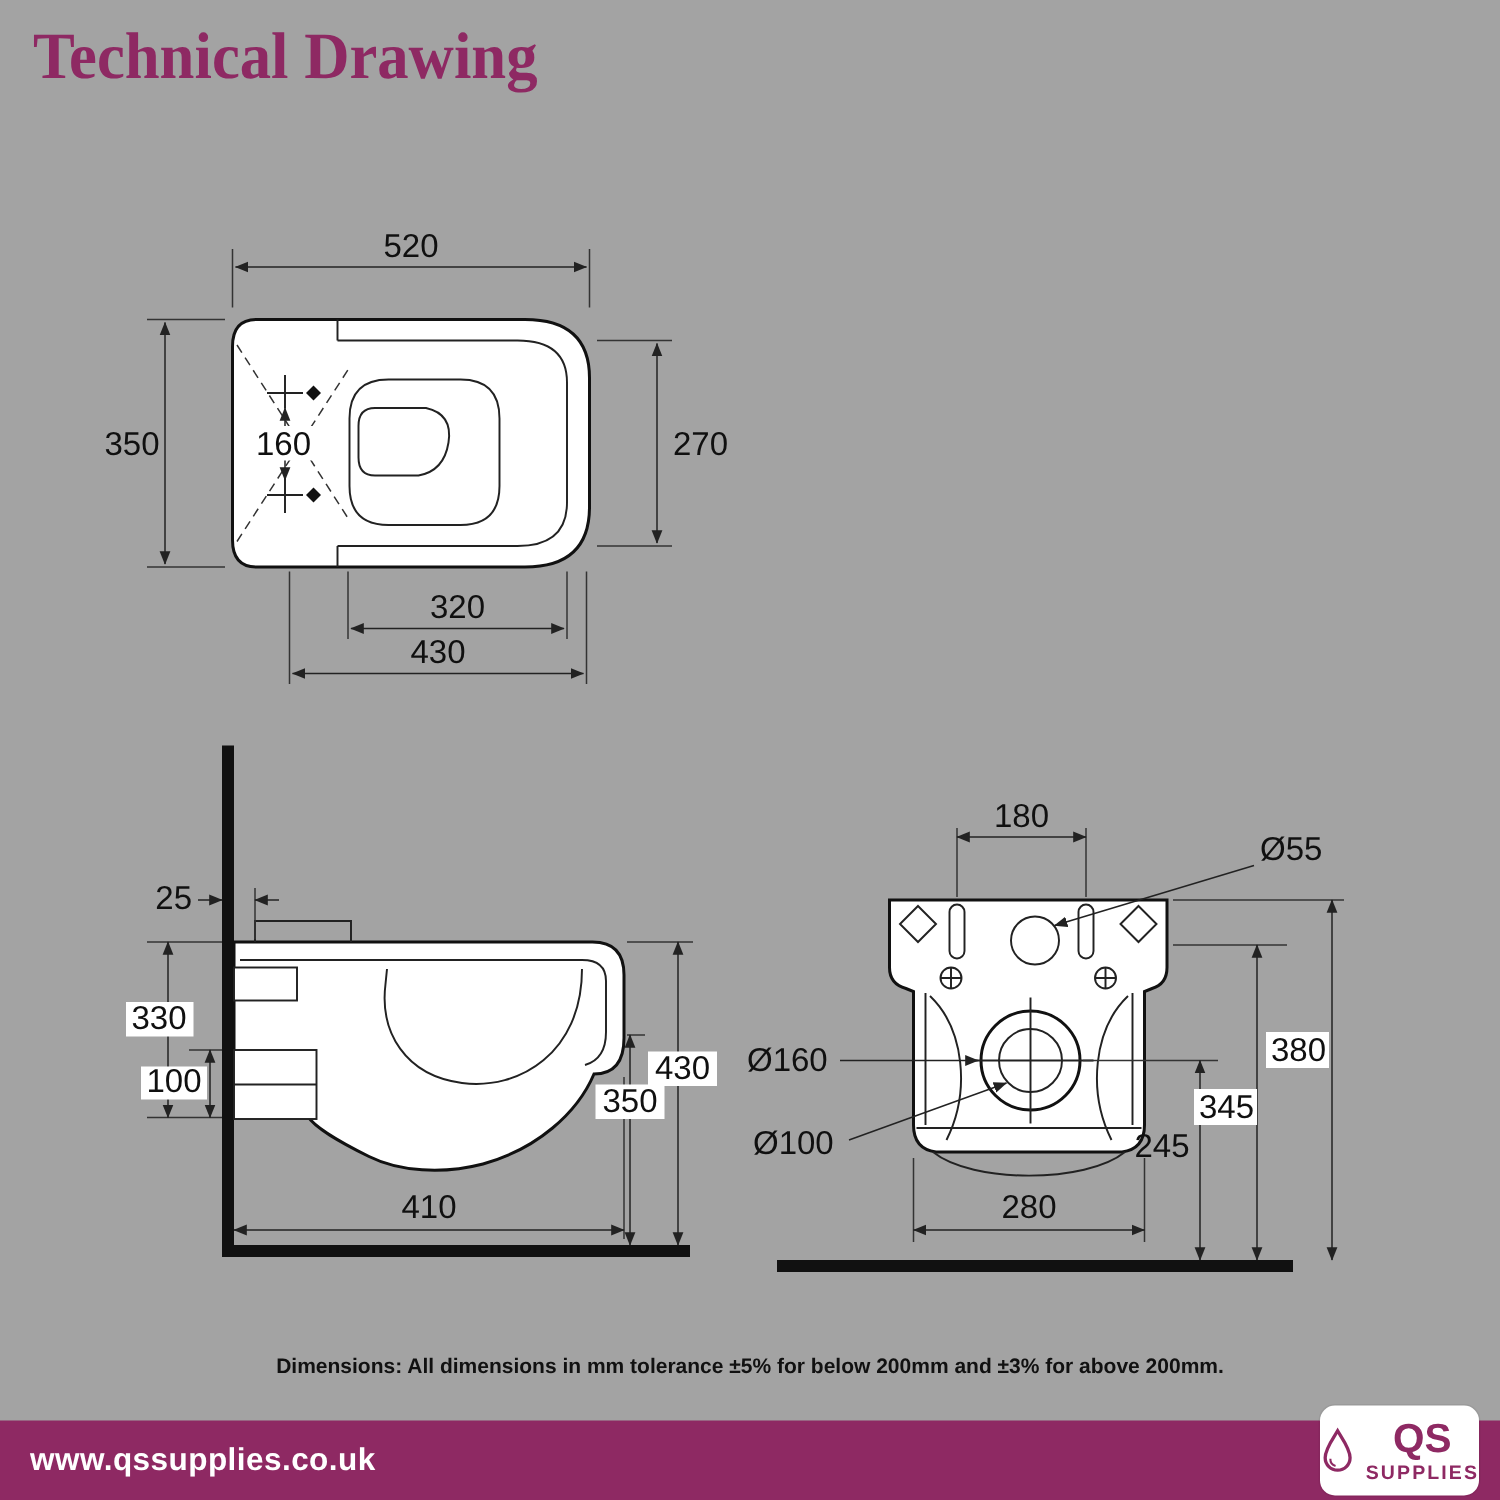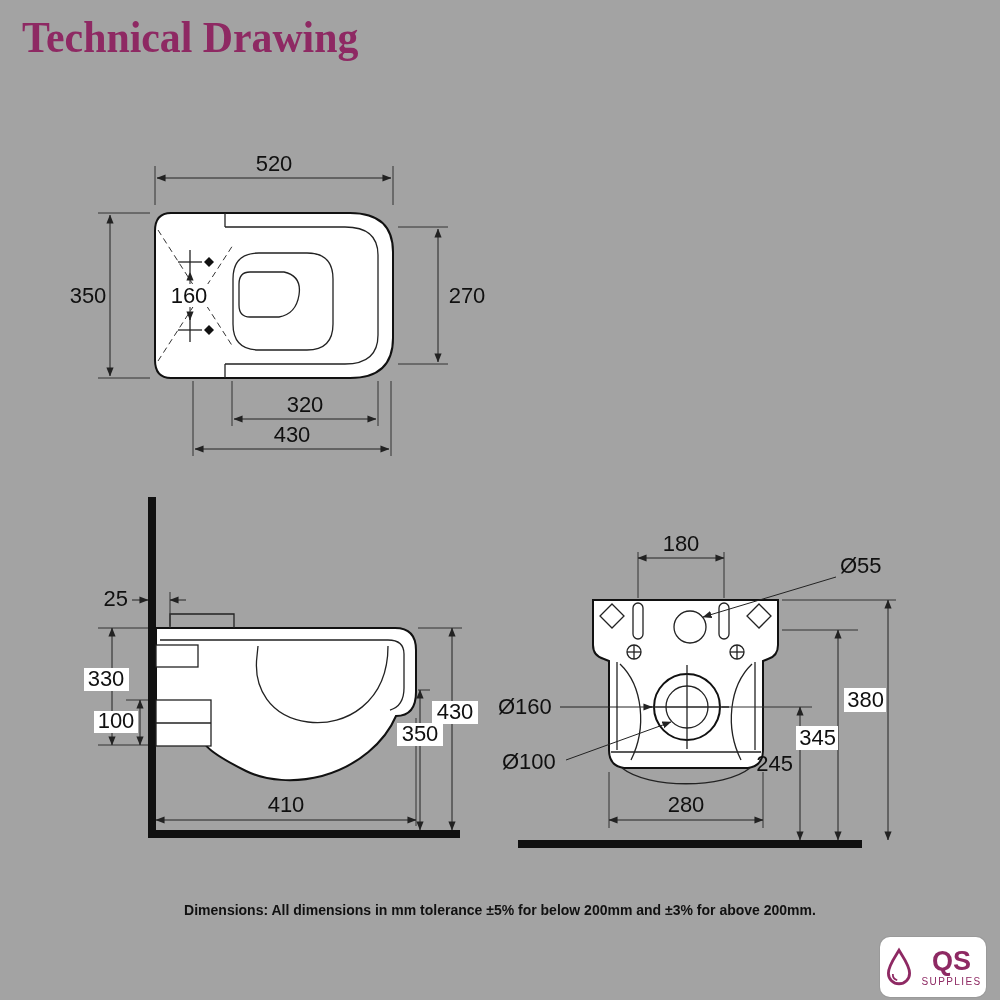--- a/index.html
+++ b/index.html
@@ -40,21 +40,21 @@
   .footer .url {
     color:#fff; font-weight:bold; font-size:21px; padding-left:20px; letter-spacing:.3px;
   }
   .logo {
     position:absolute; right:14px; bottom:3px; width:106px; height:60px;
     background:#fff; border-radius:10px; display:flex; align-items:center;
     justify-content:center; gap:7px; box-shadow:0 0 0 1px rgba(0,0,0,.05);
   }
   .logo-text { display:flex; flex-direction:column; align-items:center; line-height:1; }
   .logo-qs { color:var(--accent); font-weight:bold; font-size:27px; }
-  .logo-sub { color:var(--accent); font-weight:normal; font-size:10px; letter-spacing:1.4px; margin-top:2px; }
+  .logo-sub { color:var(--accent); font-weight:bold; font-size:13px; letter-spacing:1.4px; margin-top:2px; }
 </style>
 </head>
 <body>
 
 <div class="page">
 
   <h1 class="title">Technical Drawing</h1>
 
   <svg class="drawing" viewBox="0 0 1000 1000">
     <defs>
@@ -215,20 +215,23 @@
       <text class="dimtxt" x="502" y="769" text-anchor="start">Ø100</text>
       <text class="dimtxt" x="884" y="707" text-anchor="end">380</text>
       <text class="dimtxt" x="836" y="745" text-anchor="end">345</text>
       <text class="dimtxt" x="793" y="771" text-anchor="end">245</text>
       <text class="dimtxt" x="686" y="812" text-anchor="middle">280</text>
     </g>
   </svg>
 
   <div class="note">Dimensions: All dimensions in mm tolerance ±5% for below 200mm and ±3% for above 200mm.</div>
 
+  <footer class="footer">
+    <span class="url">www.qssupplies.co.uk</span>
+  </footer>
 
   <div class="logo">
     <svg width="30" height="42" viewBox="0 0 34 44">
       <path d="M17 3 C13 10 5 20 5 29 a12 12 0 0 0 24 0 C29 20 21 10 17 3 Z" fill="none" stroke="#8e2963" stroke-width="3.2"></path>
       <path d="M10 30 a7 7 0 0 0 5 7" fill="none" stroke="#8e2963" stroke-width="2"></path>
     </svg>
     <div class="logo-text">
       <span class="logo-qs">QS</span>
       <span class="logo-sub">SUPPLIES</span>
     </div>

